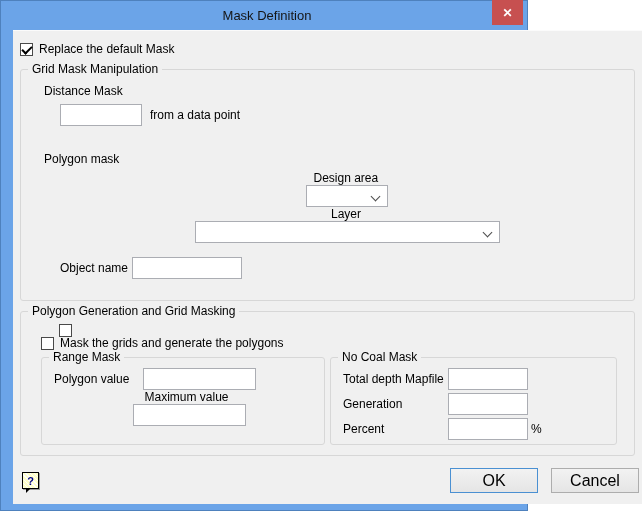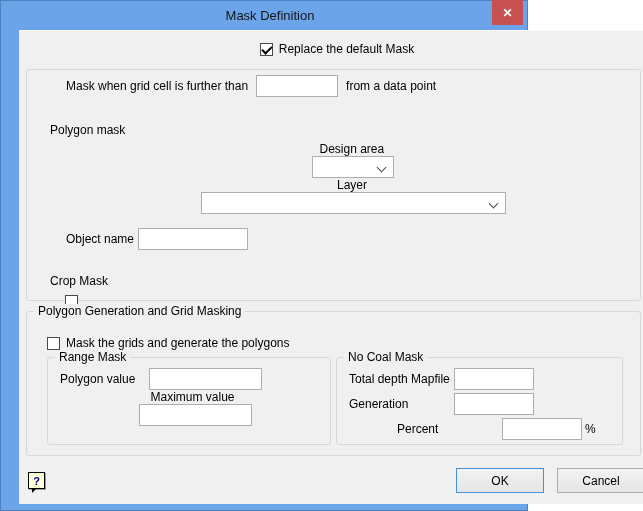--- a/index.html
+++ b/index.html
@@ -14,21 +14,21 @@
     font-family:"Liberation Sans", sans-serif;
     font-size:12px;
     color:#000;
     background:#fff;
   }
   .window{
     position:relative;
     width:528px; height:511px;
     background:var(--titlebar);
     border:1px solid #4e81bd;
-    padding:0 6px 6px 18px;
+    padding:0 6px 6px 12px;
   }
   .titlebar{
     height:29px;
     display:flex; align-items:center; justify-content:center;
     position:relative;
   }
   .title{ font-size:13px; color:#151515; }
   .close-btn{
     position:absolute; top:-1px; right:-2px;
     width:31px; height:25px;
@@ -123,51 +123,52 @@
     content:""; position:absolute; bottom:-5px; left:3px;
     width:0; height:0;
     border-top:5px solid #000;
     border-right:5px solid transparent;
   }
   .btn{
     width:88px; height:25px;
     background:linear-gradient(#f2f2f2,#e5e5e5);
     border:1px solid #adadad;
     font-family:"Liberation Sans", sans-serif;
-    font-size:12px;
+    font-size:16px;
     display:flex; align-items:center; justify-content:center;
     cursor:pointer;
   }
   .btn.default{ border:1px solid var(--ok-border); }
   .spacer{ flex:1; }
   .lbl{ white-space:nowrap; }
 </style>
 </head>
 <body>
 
 <div class="window">
   <div class="titlebar">
     <span class="title">Mask Definition</span>
     <div class="close-btn">
       <span>✕</span>
     </div>
   </div>
 
   <div class="client">
 
-    <div class="cb-row" style="margin-left:7px;justify-content:center;">
+    <div class="cb-row" style="margin-left:7px;">
       <span class="cb checked"></span>
       <span class="lbl">Replace the default Mask</span>
     </div>
 
     <div class="group g1">
-
+      <span class="legend">Grid Mask Manipulation</span>
+
+      <div class="heading" style="margin:14px 0 0 23px;">Distance Mask</div>
 
       <div class="row" style="margin:5px 0 0 39px; gap:8px;">
-        <span class="lbl">Mask when grid cell is further than</span>
         <input class="txt" style="width: 82px;" value="">
         <span class="lbl">from a data point</span>
       </div>
 
       <div class="heading" style="margin:26px 0 0 23px;">Polygon mask</div>
 
       <div class="row" style="margin:4px 0 0 39px;flex-direction:column;">
         <span class="lbl" style="width:67px;">Design area</span>
         <div class="combo" style="width:82px;">
           <span></span>
@@ -219,21 +220,21 @@
           <span class="legend">No Coal Mask</span>
           <div class="row" style="margin-top:10px;">
             <span class="lbl" style="width:105px;">Total depth Mapfile</span>
             <input class="txt" style="width: 80px;" value="">
           </div>
           <div class="row" style="margin-top:3px;">
             <span class="lbl" style="width:105px;">Generation</span>
             <input class="txt" style="width: 80px;" value="">
           </div>
           <div class="row" style="margin-top:3px;">
-            <span class="lbl" style="width:105px;margin-left:48px;">Percent</span>
+            <span class="lbl" style="width:105px;">Percent</span>
             <input class="txt" style="width: 80px;" value="">
             <span class="lbl" style="margin-left:3px;">%</span>
           </div>
         </div>
 
       </div>
     </div>
 
     <div class="footer">
       <div class="help">

